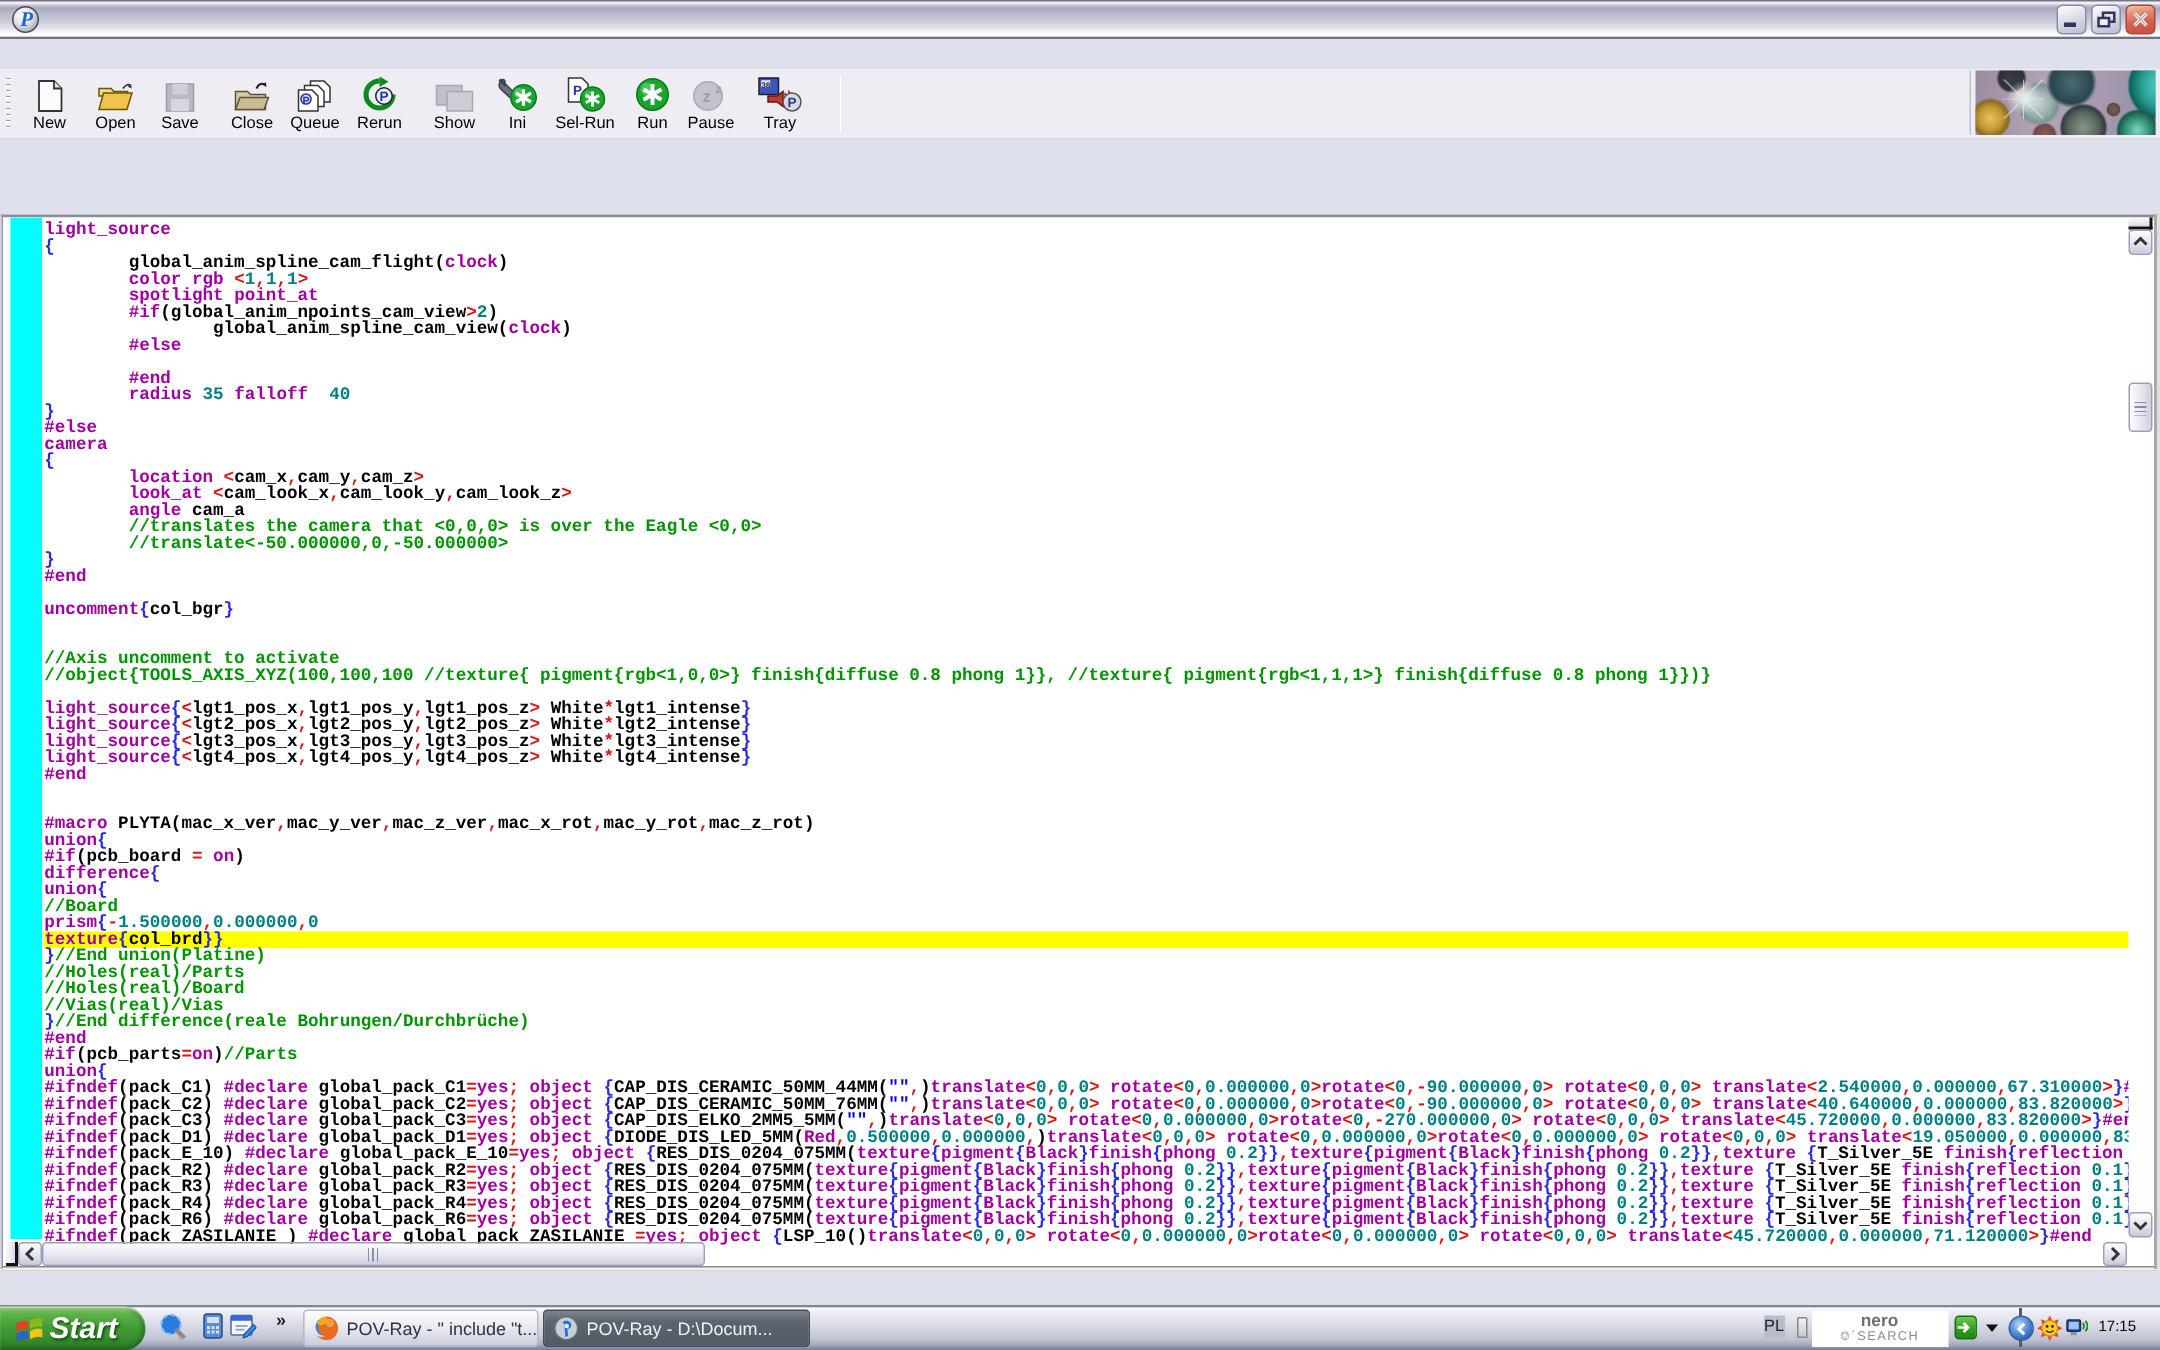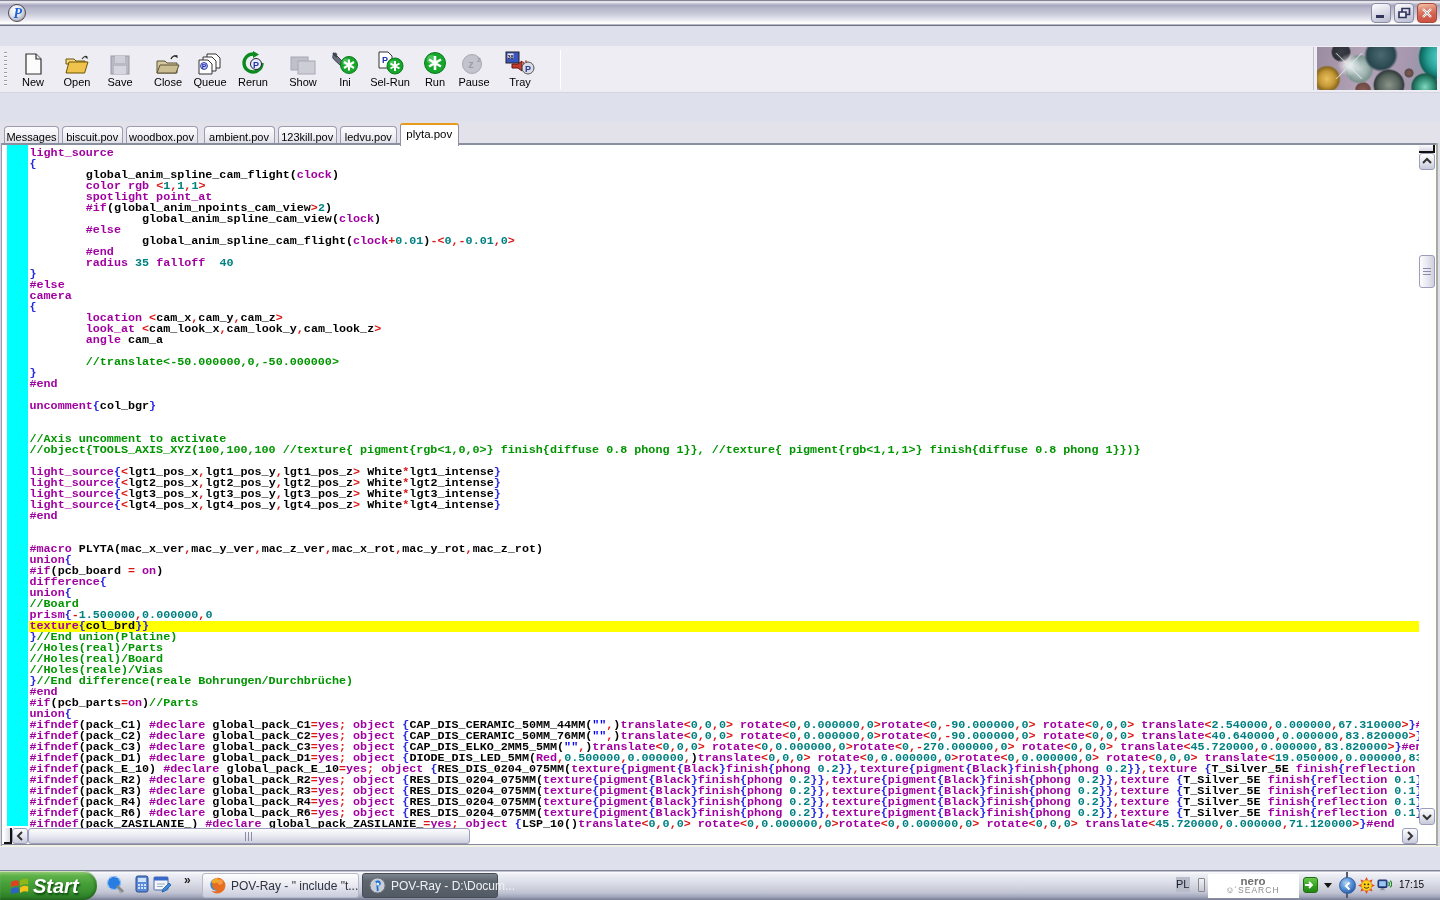--- a/index.html
+++ b/index.html
@@ -102,21 +102,21 @@
 #startbtn{position:absolute;left:0;top:871px;width:97px;height:29px;border-radius:0 14px 14px 0;
  background:linear-gradient(#9fd67e 0,#5fb24a 16%,#459e38 45%,#3a9230 70%,#2e8028 88%,#256e20 100%);
  box-shadow:inset 0 1px 1px rgba(255,255,255,.6),inset -2px 0 3px rgba(0,40,0,.35);color:#fff}
 #startbtn .stxt{position:absolute;left:33px;top:4px;font-size:20px;font-weight:bold;font-style:italic;
  text-shadow:1px 1.5px 2px rgba(0,60,0,.8)}
 #flag{position:absolute;left:10px;top:6px;width:19px;height:18px}
 .qlx{position:absolute;top:875px}
 #chev{position:absolute;left:184px;top:873px;font-size:12px;font-weight:bold;color:#222}
 .taskb{position:absolute;top:872.5px;height:25px;border-radius:3px;font-size:12px}
 #task1{left:202px;width:157px;background:linear-gradient(#fefefe,#e8e9f1 50%,#c9ccdc);border:1px solid #b6b9ca;color:#2e3340}
-#task2{left:362px;width:136px;background:linear-gradient(#7e858e,#5d656e 30%,#525a64);border:1px solid #454c55;color:#eef2f6}
+#task2{left:362px;width:178px;background:linear-gradient(#7e858e,#5d656e 30%,#525a64);border:1px solid #454c55;color:#eef2f6}
 .taskb .ti{position:absolute;left:6px;top:3.5px;width:17px;height:17px}
 .taskb .tt{position:absolute;left:28px;top:5px;white-space:nowrap;overflow:hidden}
 
 #plbox{position:absolute;left:1176px;top:877px;width:14px;height:15px;background:#b9bcc9;color:#1c2030;font-size:11px;text-align:left;line-height:15px}
 #trayicon1{position:absolute;left:1198px;top:878px;width:7px;height:14px;background:linear-gradient(#f2f2f8,#c8c8d4);border:1px solid #888;border-radius:1px}
 #nero{position:absolute;left:1207.5px;top:874px;width:91px;height:24px;background:#fff;color:#8a8a8a;text-align:center}
 #nero .n1{font-weight:bold;font-size:11.5px;letter-spacing:0;margin-top:2px;line-height:10px;color:#6f6f6f}
 #nero .n2{font-size:8.5px;letter-spacing:1px;line-height:9px;color:#8d8d8d}
 #greenbtn{position:absolute;left:1302.5px;top:877px;width:15px;height:15.5px;border-radius:3px;
  background:linear-gradient(#6cc84e,#2f9e1e 60%,#258616);border:1px solid #1d7010;color:#fff;font-weight:bold}
@@ -284,53 +284,44 @@
           </svg>
         </div>
         <div class="tlb">Tray</div>
       </div>
 <div id="tsep1"></div>
       <div id="gsep"></div>
       <div id="galaxy"></div>
 </div>
 
 
-<div id="tabrow">
-      <div class="tab" style="left:4px;width:55px">Messages</div>
-      <div class="tab" style="left:62px;width:60.5px">biscuit.pov</div>
-      <div class="tab" style="left:125.5px;width:72.0px">woodbox.pov</div>
-      <div class="tab" style="left:203.5px;width:71.0px">ambient.pov</div>
-      <div class="tab" style="left:277.5px;width:59.5px">123kill.pov</div>
-      <div class="tab" style="left:340px;width:56.5px">ledvu.pov</div>
-      <div id="atab">plyta.pov</div>
-    </div>
 
 <div id="eframe"></div>
 <div id="editor">
       <div id="lmargin"></div>
       <div id="yhl"></div>
 <div id="code">
 <div class="cl" style="top:147.6px"><i class="k">light_source</i></div>
 <div class="cl" style="top:158.6px"><i class="b">{</i></div>
 <div class="cl" style="top:169.6px">        global_anim_spline_cam_flight(<i class="k">clock</i>)</div>
 <div class="cl" style="top:180.6px">        <i class="k">color</i> <i class="k">rgb</i> <i class="o">&lt;</i><i class="n">1</i><i class="o">,</i><i class="n">1</i><i class="o">,</i><i class="n">1</i><i class="o">&gt;</i></div>
 <div class="cl" style="top:191.6px">        <i class="k">spotlight</i> <i class="k">point_at</i></div>
 <div class="cl" style="top:202.6px">        <i class="k">#if</i>(global_anim_npoints_cam_view<i class="o">&gt;</i><i class="n">2</i>)</div>
 <div class="cl" style="top:213.6px">                global_anim_spline_cam_view(<i class="k">clock</i>)</div>
 <div class="cl" style="top:224.6px">        <i class="k">#else</i></div>
-<div class="cl" style="top:235.6px">                global_anim_spline_cam_flight(<i class="k">clock</i><i class="o">+</i><i class="n">0.01</i>)<i class="o">-&lt;</i><i class="n">0</i><i class="o">,-</i><i class="n">0.01</i><i class="o">,</i><i class="n">0</i><i class="o">&gt;</i></div>
 <div class="cl" style="top:246.6px">        <i class="k">#end</i></div>
 <div class="cl" style="top:257.6px">        <i class="k">radius</i> <i class="n">35</i> <i class="k">falloff</i>  <i class="n">40</i></div>
 <div class="cl" style="top:268.6px"><i class="b">}</i></div>
 <div class="cl" style="top:279.6px"><i class="k">#else</i></div>
 <div class="cl" style="top:290.6px"><i class="k">camera</i></div>
 <div class="cl" style="top:301.6px"><i class="b">{</i></div>
 <div class="cl" style="top:312.6px">        <i class="k">location</i> <i class="o">&lt;</i>cam_x<i class="o">,</i>cam_y<i class="o">,</i>cam_z<i class="o">&gt;</i></div>
 <div class="cl" style="top:323.6px">        <i class="k">look_at</i> <i class="o">&lt;</i>cam_look_x<i class="o">,</i>cam_look_y<i class="o">,</i>cam_look_z<i class="o">&gt;</i></div>
 <div class="cl" style="top:334.6px">        <i class="k">angle</i> cam_a</div>
+<div class="cl" style="top:345.6px">        <i class="c">//translates the camera that &lt;0,0,0&gt; is over the Eagle &lt;0,0&gt;</i></div>
 <div class="cl" style="top:356.6px">        <i class="c">//translate&lt;-50.000000,0,-50.000000&gt;</i></div>
 <div class="cl" style="top:367.6px"><i class="b">}</i></div>
 <div class="cl" style="top:378.6px"><i class="k">#end</i></div>
 <div class="cl" style="top:400.6px"><i class="k">uncomment</i><i class="b">{</i>col_bgr<i class="b">}</i></div>
 <div class="cl" style="top:433.6px"><i class="c">//Axis uncomment to activate</i></div>
 <div class="cl" style="top:444.6px"><i class="c">//object{TOOLS_AXIS_XYZ(100,100,100 //texture{ pigment{rgb&lt;1,0,0&gt;} finish{diffuse 0.8 phong 1}}, //texture{ pigment{rgb&lt;1,1,1&gt;} finish{diffuse 0.8 phong 1}})}</i></div>
 <div class="cl" style="top:466.6px"><i class="k">light_source</i><i class="b">{</i><i class="o">&lt;</i>lgt1_pos_x<i class="o">,</i>lgt1_pos_y<i class="o">,</i>lgt1_pos_z<i class="o">&gt;</i> White<i class="o">*</i>lgt1_intense<i class="b">}</i></div>
 <div class="cl" style="top:477.6px"><i class="k">light_source</i><i class="b">{</i><i class="o">&lt;</i>lgt2_pos_x<i class="o">,</i>lgt2_pos_y<i class="o">,</i>lgt2_pos_z<i class="o">&gt;</i> White<i class="o">*</i>lgt2_intense<i class="b">}</i></div>
 <div class="cl" style="top:488.6px"><i class="k">light_source</i><i class="b">{</i><i class="o">&lt;</i>lgt3_pos_x<i class="o">,</i>lgt3_pos_y<i class="o">,</i>lgt3_pos_z<i class="o">&gt;</i> White<i class="o">*</i>lgt3_intense<i class="b">}</i></div>
 <div class="cl" style="top:499.6px"><i class="k">light_source</i><i class="b">{</i><i class="o">&lt;</i>lgt4_pos_x<i class="o">,</i>lgt4_pos_y<i class="o">,</i>lgt4_pos_z<i class="o">&gt;</i> White<i class="o">*</i>lgt4_intense<i class="b">}</i></div>
@@ -339,21 +330,21 @@
 <div class="cl" style="top:554.6px"><i class="k">union</i><i class="b">{</i></div>
 <div class="cl" style="top:565.6px"><i class="k">#if</i>(pcb_board <i class="o">=</i> <i class="k">on</i>)</div>
 <div class="cl" style="top:576.6px"><i class="k">difference</i><i class="b">{</i></div>
 <div class="cl" style="top:587.6px"><i class="k">union</i><i class="b">{</i></div>
 <div class="cl" style="top:598.6px"><i class="c">//Board</i></div>
 <div class="cl" style="top:609.6px"><i class="k">prism</i><i class="b">{</i><i class="o">-</i><i class="n">1.500000</i><i class="o">,</i><i class="n">0.000000</i><i class="o">,</i><i class="n">0</i></div>
 <div class="cl" style="top:620.6px"><i class="k">texture</i><i class="b">{</i>col_brd<i class="b">}}</i></div>
 <div class="cl" style="top:631.6px"><i class="b">}</i><i class="c">//End union(Platine)</i></div>
 <div class="cl" style="top:642.6px"><i class="c">//Holes(real)/Parts</i></div>
 <div class="cl" style="top:653.6px"><i class="c">//Holes(real)/Board</i></div>
-<div class="cl" style="top:664.6px"><i class="c">//Holes(reale)/Vias</i></div>
+<div class="cl" style="top:664.6px"><i class="c">//Vias(real)/Vias</i></div>
 <div class="cl" style="top:675.6px"><i class="b">}</i><i class="c">//End difference(reale Bohrungen/Durchbrüche)</i></div>
 <div class="cl" style="top:686.6px"><i class="k">#end</i></div>
 <div class="cl" style="top:697.6px"><i class="k">#if</i>(pcb_parts<i class="o">=</i><i class="k">on</i>)<i class="c">//Parts</i></div>
 <div class="cl" style="top:708.6px"><i class="k">union</i><i class="b">{</i></div>
 <div class="cl" style="top:719.6px"><i class="k">#ifndef</i>(pack_C1) <i class="k">#declare</i> global_pack_C1<i class="o">=</i><i class="k">yes</i><i class="o">;</i> <i class="k">object</i> <i class="b">{</i>CAP_DIS_CERAMIC_50MM_44MM(<i class="s">""</i><i class="o">,</i>)<i class="k">translate</i><i class="o">&lt;</i><i class="n">0</i><i class="o">,</i><i class="n">0</i><i class="o">,</i><i class="n">0</i><i class="o">&gt;</i> <i class="k">rotate</i><i class="o">&lt;</i><i class="n">0</i><i class="o">,</i><i class="n">0.000000</i><i class="o">,</i><i class="n">0</i><i class="o">&gt;</i><i class="k">rotate</i><i class="o">&lt;</i><i class="n">0</i><i class="o">,-</i><i class="n">90.000000</i><i class="o">,</i><i class="n">0</i><i class="o">&gt;</i> <i class="k">rotate</i><i class="o">&lt;</i><i class="n">0</i><i class="o">,</i><i class="n">0</i><i class="o">,</i><i class="n">0</i><i class="o">&gt;</i> <i class="k">translate</i><i class="o">&lt;</i><i class="n">2.540000</i><i class="o">,</i><i class="n">0.000000</i><i class="o">,</i><i class="n">67.310000</i><i class="o">&gt;</i><i class="b">}</i><i class="k">#end</i></div>
 <div class="cl" style="top:730.6px"><i class="k">#ifndef</i>(pack_C2) <i class="k">#declare</i> global_pack_C2<i class="o">=</i><i class="k">yes</i><i class="o">;</i> <i class="k">object</i> <i class="b">{</i>CAP_DIS_CERAMIC_50MM_76MM(<i class="s">""</i><i class="o">,</i>)<i class="k">translate</i><i class="o">&lt;</i><i class="n">0</i><i class="o">,</i><i class="n">0</i><i class="o">,</i><i class="n">0</i><i class="o">&gt;</i> <i class="k">rotate</i><i class="o">&lt;</i><i class="n">0</i><i class="o">,</i><i class="n">0.000000</i><i class="o">,</i><i class="n">0</i><i class="o">&gt;</i><i class="k">rotate</i><i class="o">&lt;</i><i class="n">0</i><i class="o">,-</i><i class="n">90.000000</i><i class="o">,</i><i class="n">0</i><i class="o">&gt;</i> <i class="k">rotate</i><i class="o">&lt;</i><i class="n">0</i><i class="o">,</i><i class="n">0</i><i class="o">,</i><i class="n">0</i><i class="o">&gt;</i> <i class="k">translate</i><i class="o">&lt;</i><i class="n">40.640000</i><i class="o">,</i><i class="n">0.000000</i><i class="o">,</i><i class="n">83.820000</i><i class="o">&gt;</i><i class="b">}</i></div>
 <div class="cl" style="top:741.6px"><i class="k">#ifndef</i>(pack_C3) <i class="k">#declare</i> global_pack_C3<i class="o">=</i><i class="k">yes</i><i class="o">;</i> <i class="k">object</i> <i class="b">{</i>CAP_DIS_ELKO_2MM5_5MM(<i class="s">""</i><i class="o">,</i>)<i class="k">translate</i><i class="o">&lt;</i><i class="n">0</i><i class="o">,</i><i class="n">0</i><i class="o">,</i><i class="n">0</i><i class="o">&gt;</i> <i class="k">rotate</i><i class="o">&lt;</i><i class="n">0</i><i class="o">,</i><i class="n">0.000000</i><i class="o">,</i><i class="n">0</i><i class="o">&gt;</i><i class="k">rotate</i><i class="o">&lt;</i><i class="n">0</i><i class="o">,-</i><i class="n">270.000000</i><i class="o">,</i><i class="n">0</i><i class="o">&gt;</i> <i class="k">rotate</i><i class="o">&lt;</i><i class="n">0</i><i class="o">,</i><i class="n">0</i><i class="o">,</i><i class="n">0</i><i class="o">&gt;</i> <i class="k">translate</i><i class="o">&lt;</i><i class="n">45.720000</i><i class="o">,</i><i class="n">0.000000</i><i class="o">,</i><i class="n">83.820000</i><i class="o">&gt;</i><i class="b">}</i><i class="k">#end</i></div>
 <div class="cl" style="top:752.6px"><i class="k">#ifndef</i>(pack_D1) <i class="k">#declare</i> global_pack_D1<i class="o">=</i><i class="k">yes</i><i class="o">;</i> <i class="k">object</i> <i class="b">{</i>DIODE_DIS_LED_5MM(<i class="k">Red</i><i class="o">,</i><i class="n">0.500000</i><i class="o">,</i><i class="n">0.000000</i><i class="o">,</i>)<i class="k">translate</i><i class="o">&lt;</i><i class="n">0</i><i class="o">,</i><i class="n">0</i><i class="o">,</i><i class="n">0</i><i class="o">&gt;</i> <i class="k">rotate</i><i class="o">&lt;</i><i class="n">0</i><i class="o">,</i><i class="n">0.000000</i><i class="o">,</i><i class="n">0</i><i class="o">&gt;</i><i class="k">rotate</i><i class="o">&lt;</i><i class="n">0</i><i class="o">,</i><i class="n">0.000000</i><i class="o">,</i><i class="n">0</i><i class="o">&gt;</i> <i class="k">rotate</i><i class="o">&lt;</i><i class="n">0</i><i class="o">,</i><i class="n">0</i><i class="o">,</i><i class="n">0</i><i class="o">&gt;</i> <i class="k">translate</i><i class="o">&lt;</i><i class="n">19.050000</i><i class="o">,</i><i class="n">0.000000</i><i class="o">,</i><i class="n">83.820000</i></div>
 <div class="cl" style="top:763.6px"><i class="k">#ifndef</i>(pack_E_10) <i class="k">#declare</i> global_pack_E_10<i class="o">=</i><i class="k">yes</i><i class="o">;</i> <i class="k">object</i> <i class="b">{</i>RES_DIS_0204_075MM(<i class="k">texture</i><i class="b">{</i><i class="k">pigment</i><i class="b">{</i><i class="k">Black</i><i class="b">}</i><i class="k">finish</i><i class="b">{</i><i class="k">phong</i> <i class="n">0.2</i><i class="b">}}</i><i class="o">,</i><i class="k">texture</i><i class="b">{</i><i class="k">pigment</i><i class="b">{</i><i class="k">Black</i><i class="b">}</i><i class="k">finish</i><i class="b">{</i><i class="k">phong</i> <i class="n">0.2</i><i class="b">}}</i><i class="o">,</i><i class="k">texture</i> <i class="b">{</i>T_Silver_5E <i class="k">finish</i><i class="b">{</i><i class="k">reflection</i> )</div>
 <div class="cl" style="top:774.6px"><i class="k">#ifndef</i>(pack_R2) <i class="k">#declare</i> global_pack_R2<i class="o">=</i><i class="k">yes</i><i class="o">;</i> <i class="k">object</i> <i class="b">{</i>RES_DIS_0204_075MM(<i class="k">texture</i><i class="b">{</i><i class="k">pigment</i><i class="b">{</i><i class="k">Black</i><i class="b">}</i><i class="k">finish</i><i class="b">{</i><i class="k">phong</i> <i class="n">0.2</i><i class="b">}}</i><i class="o">,</i><i class="k">texture</i><i class="b">{</i><i class="k">pigment</i><i class="b">{</i><i class="k">Black</i><i class="b">}</i><i class="k">finish</i><i class="b">{</i><i class="k">phong</i> <i class="n">0.2</i><i class="b">}}</i><i class="o">,</i><i class="k">texture</i> <i class="b">{</i>T_Silver_5E <i class="k">finish</i><i class="b">{</i><i class="k">reflection</i> <i class="n">0.1</i><i class="b">}}</i>)</div>

